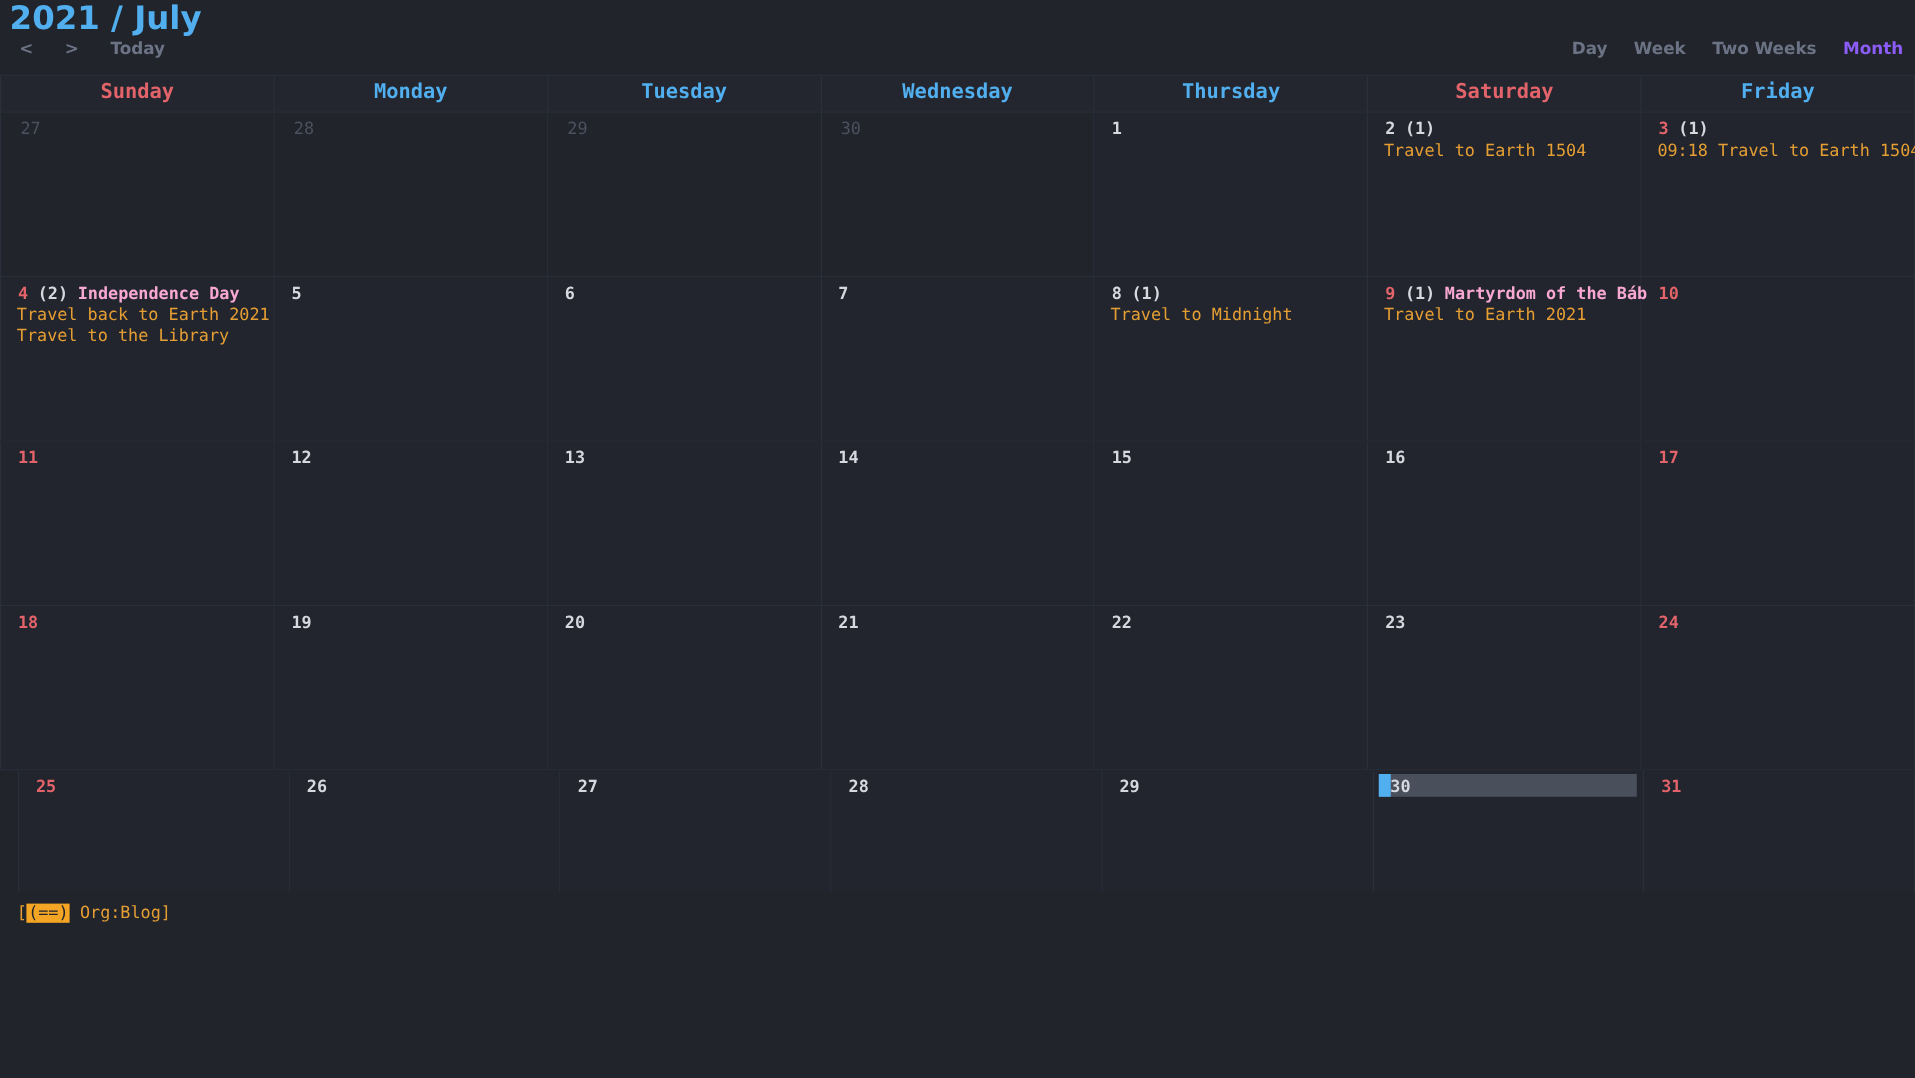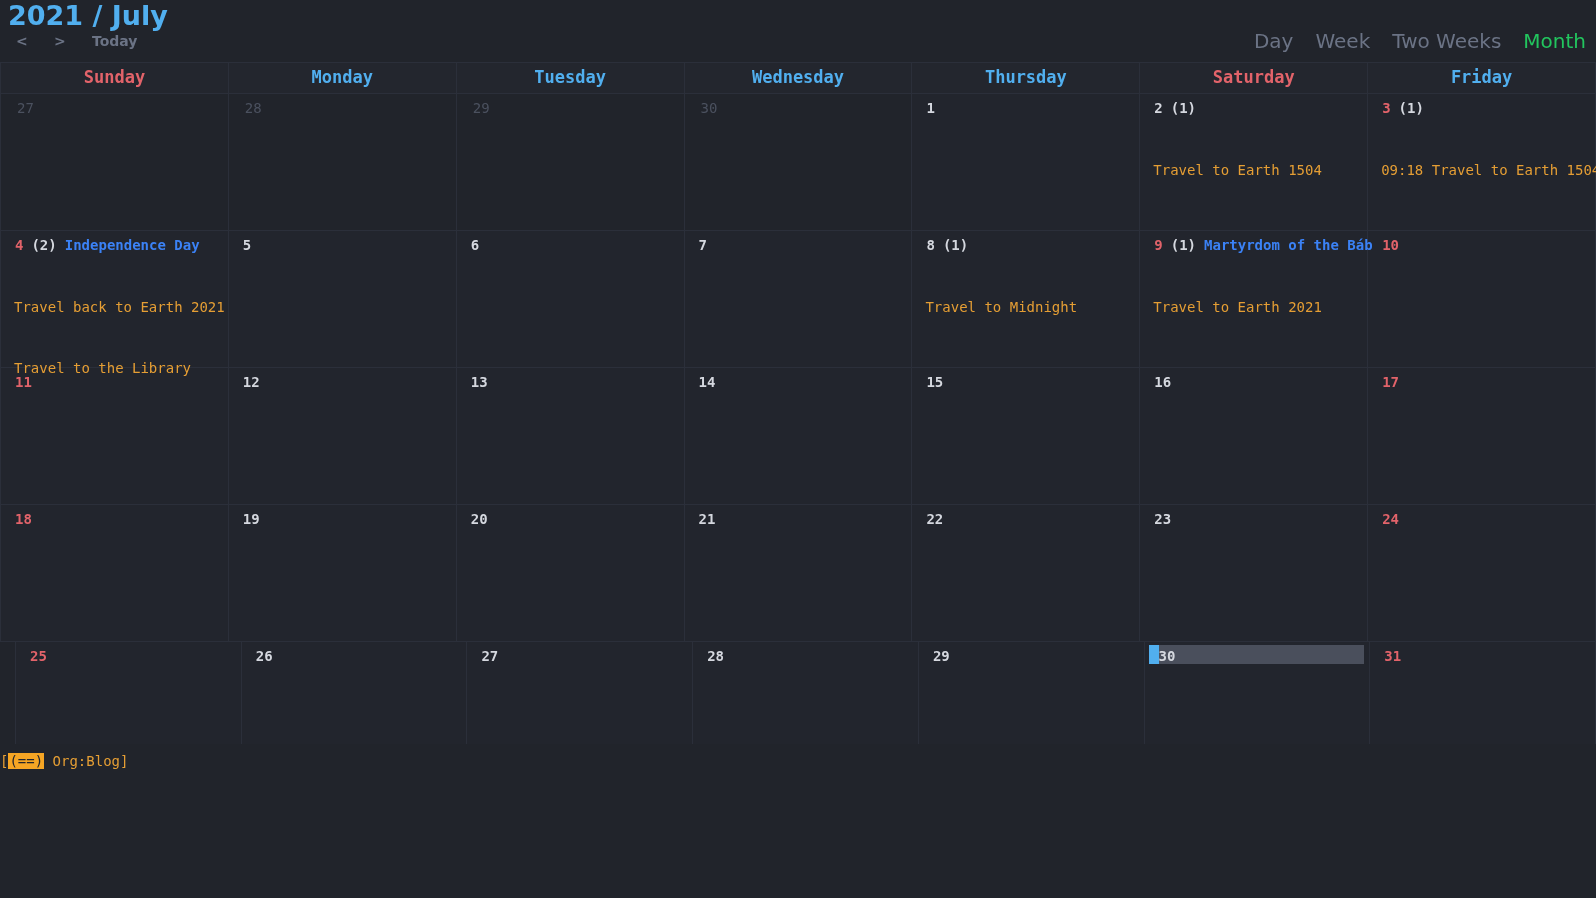--- a/index.html
+++ b/index.html
@@ -63,27 +63,27 @@
   .navrow span { cursor: default; }
 
   .viewrow {
     position: absolute;
     right: 10px;
     top: 32px;
     display: flex;
     align-items: center;
     gap: 22px;
     font-family: "DejaVu Sans", "Liberation Sans", sans-serif;
-    font-weight: normal;
-    font-size: 20px;
+    font-weight: bold;
+    font-size: 14px;
     line-height: 18px;
     color: #6b7385;
     white-space: nowrap;
   }
-  .viewrow .active { color: #22c55e; }
+  .viewrow .active { color: #8b5cf6; }
 
   
   .dow-row {
     display: flex;
     height: 30px;
     flex: 0 0 30px;
     border-top: 1px solid #2b2f3a;
     border-bottom: 1px solid #2b2f3a;
     background: #23262e;
   }
@@ -150,41 +150,40 @@
   }
   .daynum.weekend { color: #e2636a; }
   .daynum.dim { color: #4b515f; font-weight: normal; padding-left: 16px; }
   .count {
     font-weight: bold;
     color: #d5d8df;
     padding-left: 8px;
   }
   .holiday-label {
     font-weight: bold;
-    color: #3b82f6;
+    color: #f9a8d4;
     padding-left: 8px;
   }
 
   .events {
     position: absolute;
     left: 0;
     top: 24px;
     right: 0;
     z-index: 2;
     white-space: pre;
     overflow: visible;
   }
   .event {
     font-size: 14px;
     line-height: 17px;
     color: #e59e34;
     padding-left: 13px;
     white-space: pre;
     overflow: visible;
-    margin-top: 44px;
   }
 
   
   .cursor-row {
     position: absolute;
     left: 4px;
     top: 3px;
     right: 5px;
     height: 19px;
     background: #4a4f5c;
@@ -211,20 +210,21 @@
     background: #21242b;
     display: flex;
     align-items: center;
     font-size: 14px;
     line-height: 20px;
     color: #e59e34;
     white-space: pre;
     z-index: 10;
   }
   .statusbar .sb-inner {
+    padding-left: 14px;
     white-space: pre;
   }
   .sb-mark {
     background: #f5a524;
     color: #21242b;
     font-weight: normal;
     padding: 0 1px;
   }
 </style>
 </head>

